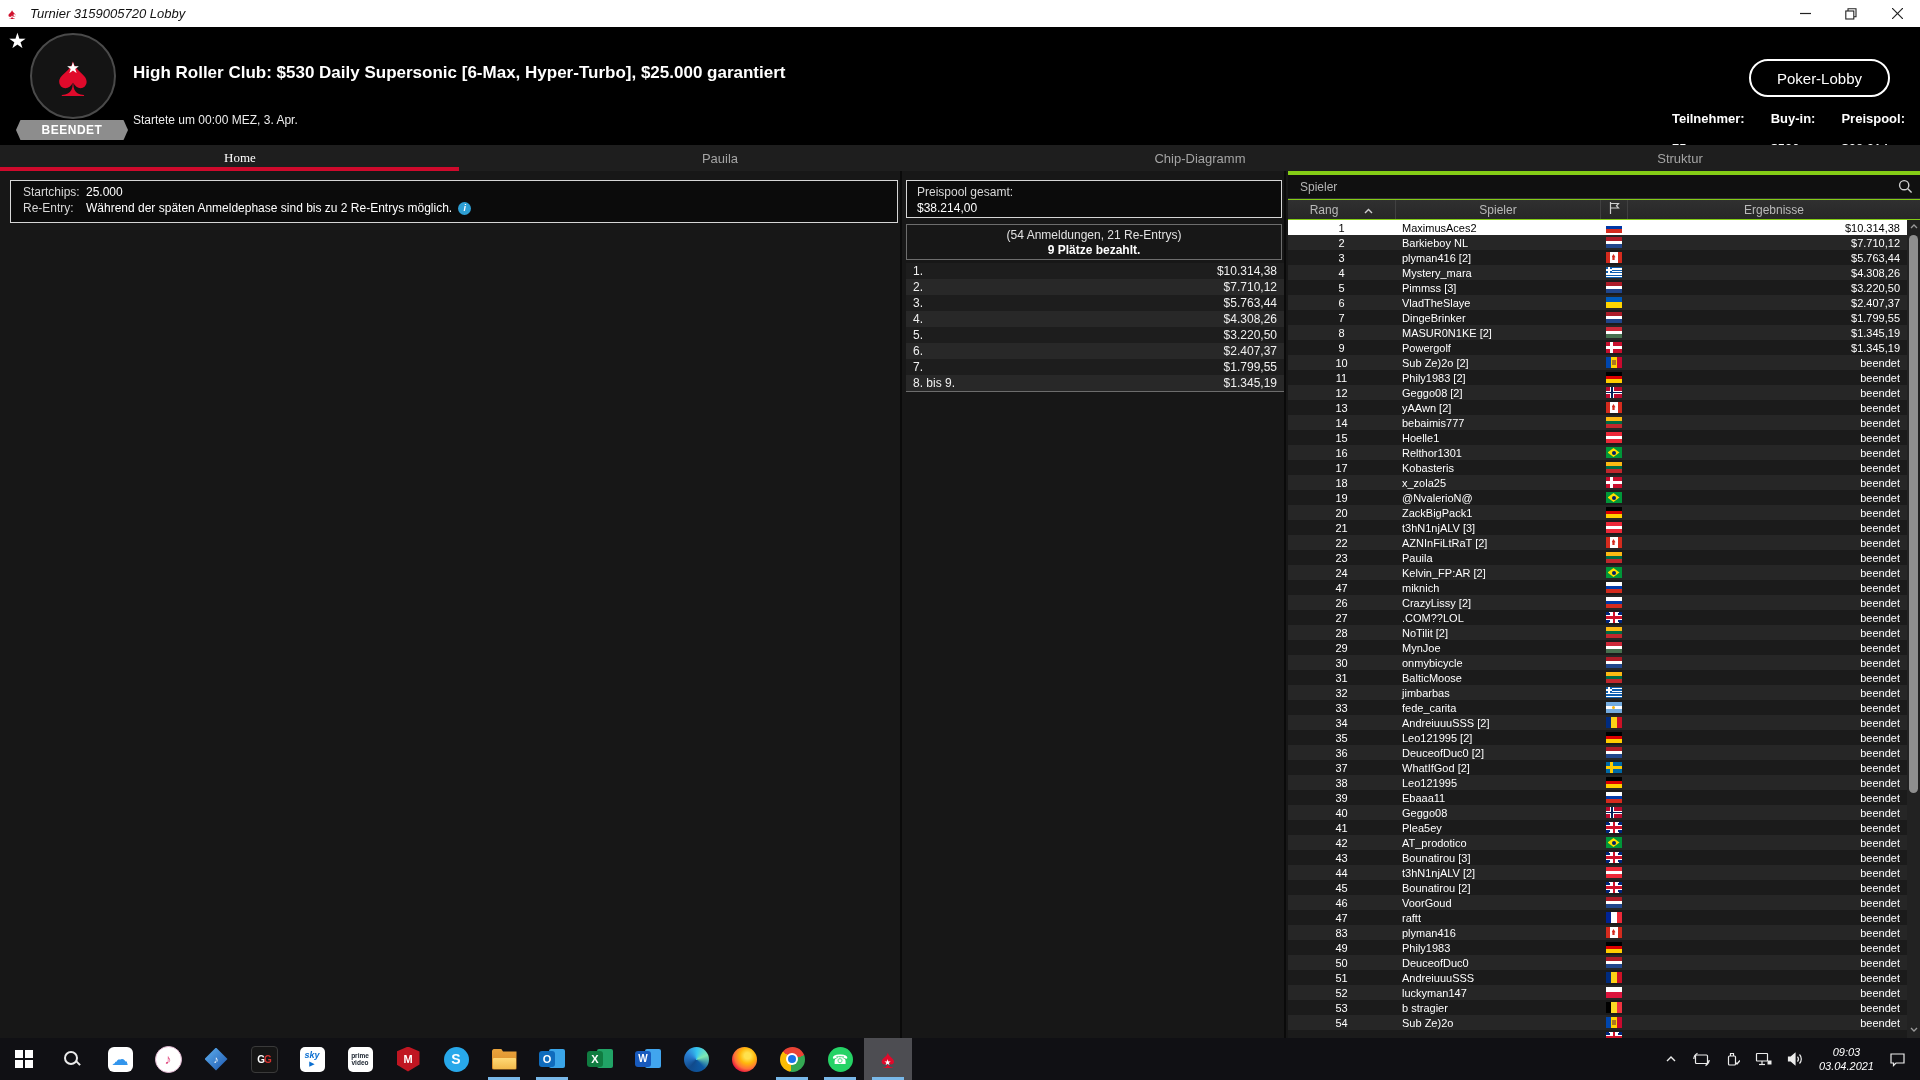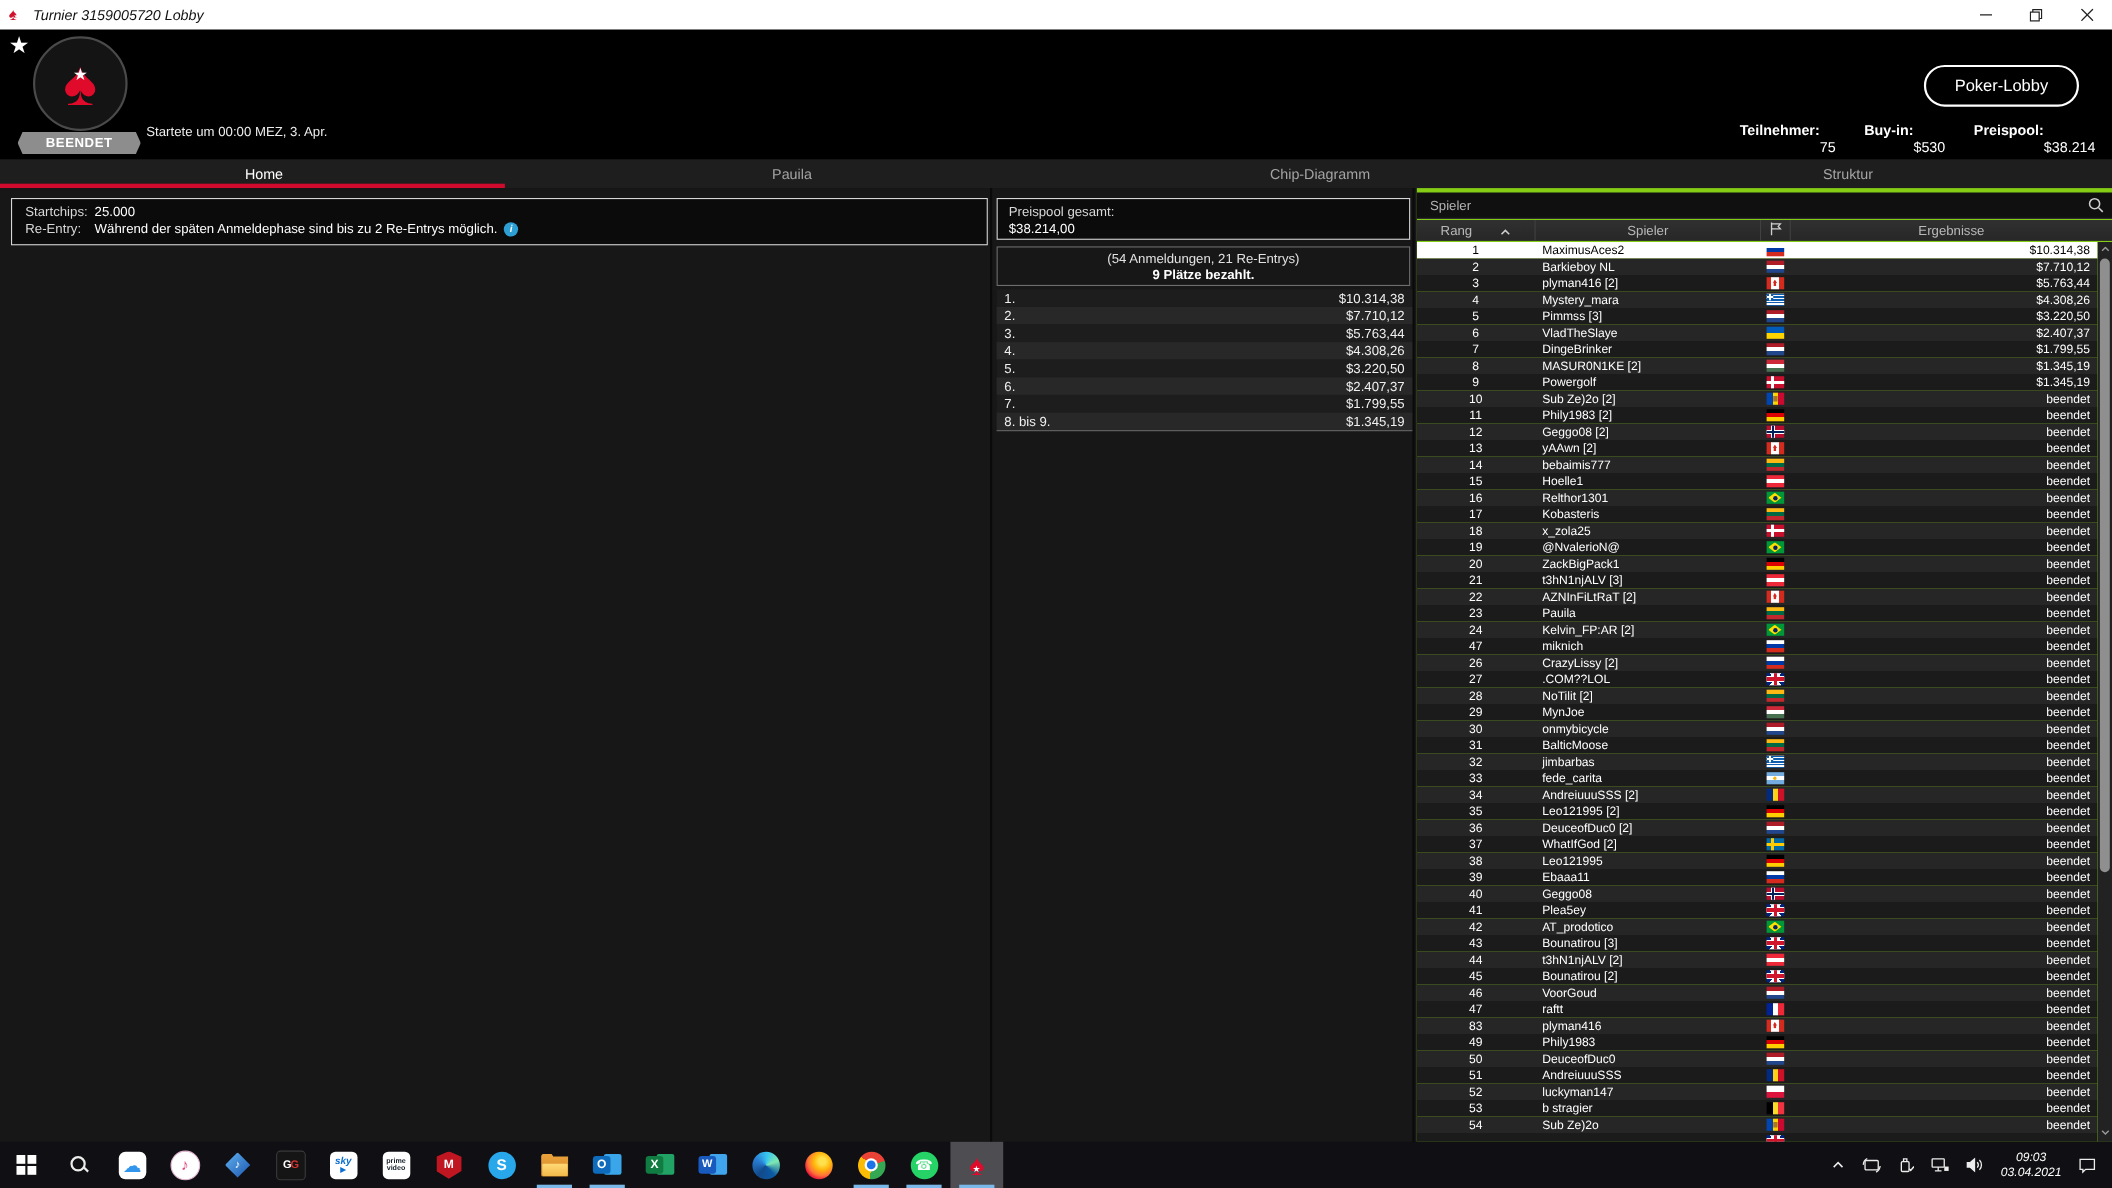--- a/index.html
+++ b/index.html
@@ -20,28 +20,28 @@
   .fav-star{position:absolute;left:8px;top:2px;color:#fff;font-size:21px;}
   .logo-wrap{position:absolute;left:30px;top:6px;width:82px;height:82px;border-radius:50%;background:#141414;border:2px solid #4a4a4a;}
   .logo-spade{position:absolute;left:0;top:0;width:100%;height:100%;display:flex;align-items:center;justify-content:center;font-size:58px;color:#e00a2b;line-height:1;}
   .logo-star{position:absolute;left:50%;top:24px;transform:translateX(-50%);font-size:15px;color:#fff;}
   .status-badge{position:absolute;left:16px;top:93px;width:112px;height:20px;background:#8d8d8d;color:#fff;font-size:12px;font-weight:bold;letter-spacing:.5px;display:flex;align-items:center;justify-content:center;clip-path:polygon(4% 0,96% 0,100% 50%,96% 100%,4% 100%,0 50%);}
   .h-title{position:absolute;left:133px;top:36px;font-size:17px;font-weight:bold;color:#fff;}
   .h-start{position:absolute;left:133px;top:86px;font-size:12px;color:#ededed;}
   .h-end{position:absolute;left:133px;top:120px;font-size:12px;color:#ededed;}
   .lobby-btn{position:absolute;right:30px;top:32px;height:34px;padding:0 26px;border:2px solid #fff;border-radius:19px;background:transparent;color:#fff;font-size:15px;display:flex;align-items:center;}
   .h-stats{position:absolute;right:15px;top:84px;display:flex;gap:26px;}
-  .h-stat{display:flex;flex-direction:row;}
+  .h-stat{display:flex;flex-direction:column;}
   .h-stat .lbl{font-size:13px;font-weight:bold;color:#fff;}
   .h-stat .val{font-size:13px;color:#fff;margin-top:15px;}
 
   
   .tabbar{position:absolute;top:145px;left:0;right:0;height:26px;background:#1e1e1e;display:flex;}
   .tab{flex:1;display:flex;align-items:center;justify-content:center;font-size:13px;color:#a4a4a4;position:relative;cursor:default;}
-  .tab.active{color:#fff;}
+  .tab.active{color:#fff;font-family:Liberation Serif, serif;}
   .tab.active::after{content:"";position:absolute;left:0;right:21px;bottom:0;height:4px;background:#cf0a2c;}
 
   
   .content{position:absolute;top:171px;left:0;right:0;bottom:42px;background:#171717;}
   .sep-v{position:absolute;top:0;bottom:0;width:2px;background:#0a0a0a;}
 
   
   .info-box{position:absolute;left:10px;top:9px;width:886px;height:38px;background:#0b0b0b;border:1px solid #d6d6d6;padding:3px 0 0 0;}
   .info-row{display:flex;align-items:center;height:16px;padding-left:12px;font-size:12px;color:#fff;}
   .info-row .lbl{width:63px;color:#d8d8d8;}
@@ -207,20 +207,21 @@
     </div>
   </div>
 
   <div class="header">
     <span class="fav-star">★</span>
     <div class="logo-wrap">
       <div class="logo-spade">♠</div>
       <div class="logo-star">★</div>
     </div>
     <div class="status-badge">BEENDET</div>
+    <div class="h-title">High Roller Club: $530 Daily Supersonic [6-Max, Hyper-Turbo], $25.000 garantiert</div>
     <div class="h-start">Startete um 00:00 MEZ, 3. Apr.</div>
     <div class="h-end">Endete um 02:01 MEZ, 3. Apr.</div>
     <div class="lobby-btn">Poker-Lobby</div>
     <div class="h-stats" id="header-stats">
         <div class="h-stat">
           <span class="lbl">Teilnehmer:</span>
           <span class="val">75</span>
         </div>
         <div class="h-stat">
           <span class="lbl">Buy-in:</span>

